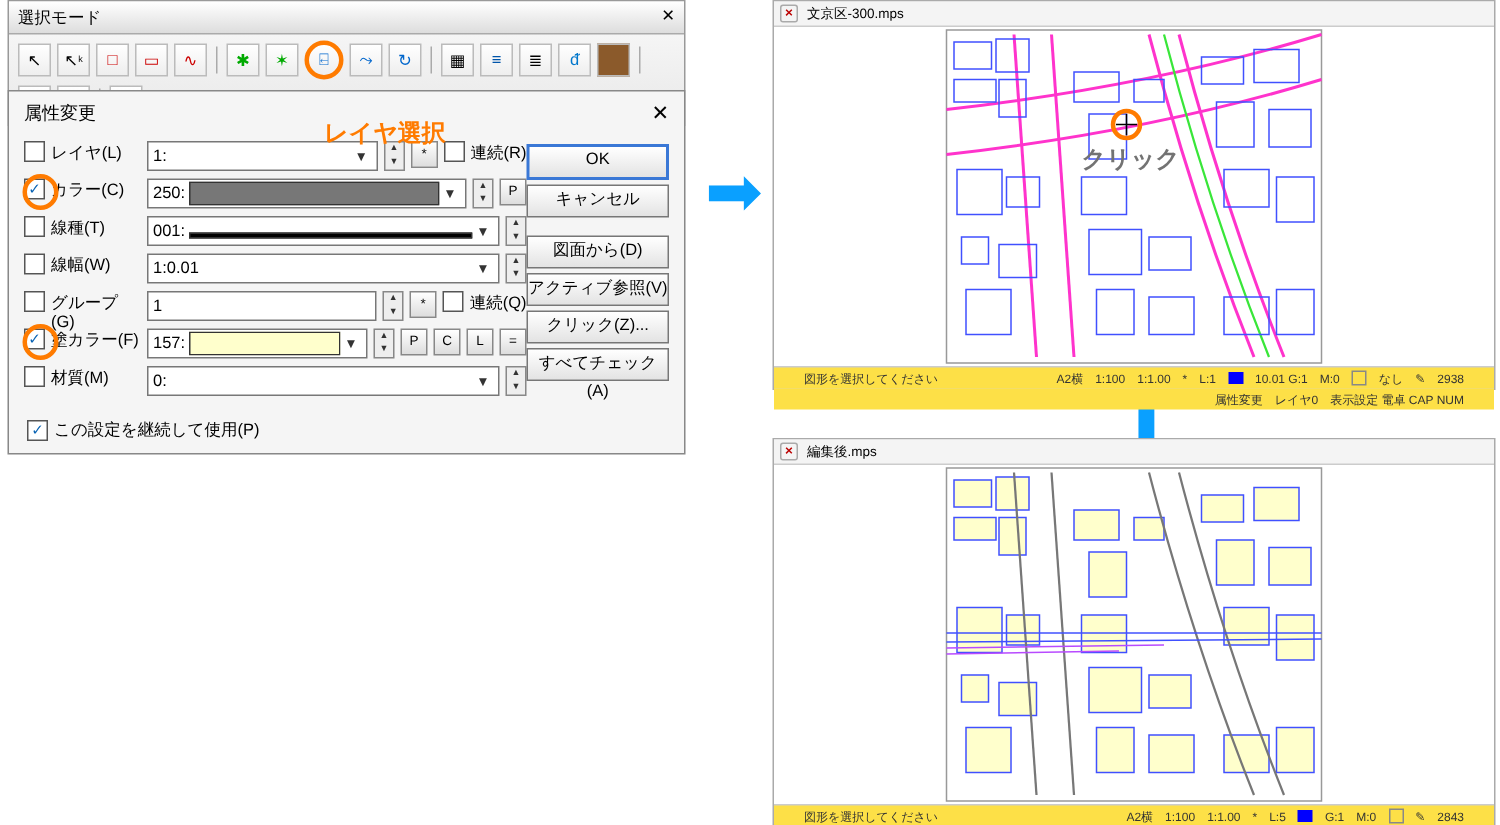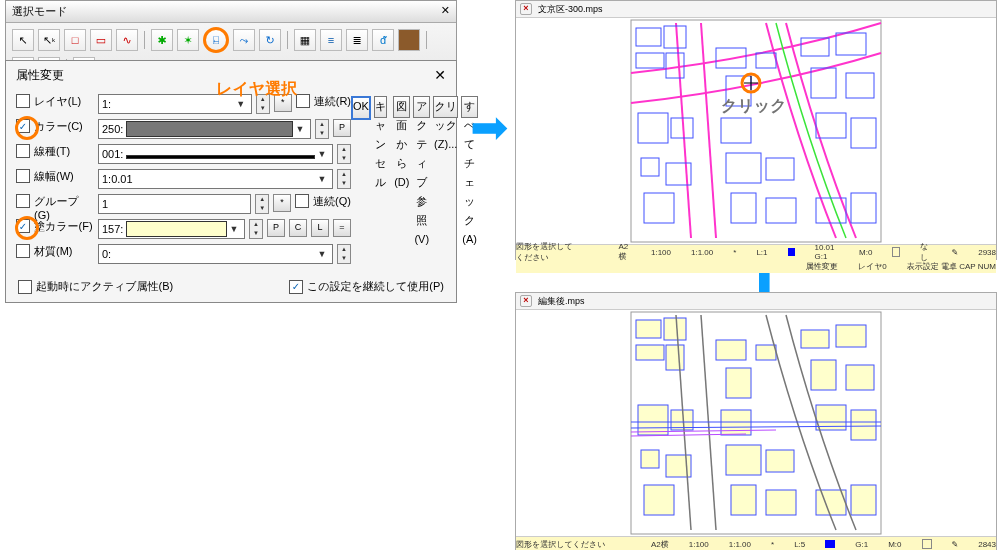--- a/index.html
+++ b/index.html
@@ -8,39 +8,39 @@
 .toolbar-row{display:flex;padding:4px 6px;gap:4px;flex-wrap:wrap;align-items:center}
 .tb-btn{width:20px;height:20px;border:1px solid #bbb;background:linear-gradient(#fff,#eee);display:flex;align-items:center;justify-content:center;font-size:11px;cursor:pointer}
 .tb-sep{width:1px;height:18px;background:#aaa;margin:0 2px}
 .highlight-circle{border:3px solid #ff7b00;border-radius:50%;position:relative}
 .dialog{position:absolute;left:5px;top:60px;width:450px;border:1px solid #888;background:#f5f5f5;padding-bottom:8px}
 .dialog-title{display:flex;justify-content:space-between;padding:6px 10px;font-size:12px}
 .dlg-close{font-size:14px;cursor:pointer}
 .dlg-subtitle{position:absolute;left:210px;top:18px;color:#ff7b00;font-size:16px;font-weight:bold}
 .dlg-body{display:flex;padding:4px 10px}
 .left-col{flex:1}
-.right-col{width:95px;display:flex;flex-direction:row;gap:3px;padding-top:2px}
+.right-col{width:95px;display:flex;flex-direction:column;gap:3px;padding-top:2px}
 .row{display:flex;align-items:flex-start;gap:4px;margin-bottom:3px;height:22px}
 .chk{width:12px;height:12px;border:1px solid #555;background:#fff;display:flex;align-items:center;justify-content:center;font-size:10px;color:#0a64b4}
 .lbl{width:60px}
 .sel{flex:1;height:18px;border:1px solid #777;background:#fff;display:flex;align-items:center;justify-content:space-between;padding:0 3px;min-width:0}
 .sel-dd{width:14px;text-align:center;color:#333;font-size:9px}
 .spin{width:12px;height:18px;display:flex;flex-direction:column;border:1px solid #888;background:#eee}
 .spin div{flex:1;font-size:6px;text-align:center;line-height:8px;color:#333}
 .mini-btn{width:16px;height:16px;border:1px solid #888;background:linear-gradient(#fff,#ddd);font-size:9px;text-align:center;line-height:15px}
 .dbtn{height:20px;border:1px solid #777;background:linear-gradient(#fff,#e3e3e3);font-size:11px;text-align:center;line-height:19px;cursor:pointer}
 .dbtn.primary{border:2px solid #3a78d6;line-height:17px}
 .swatch{flex:1;height:14px;border:1px solid #333}
 .footer-row{display:flex;justify-content:space-between;padding:6px 12px 0 12px;align-items:center}
 .orange-ring{position:absolute;border:3px solid #ff7b00;border-radius:50%;pointer-events:none}
 .mapwin{position:absolute;border:1px solid #aaa;background:#fff}
 .mapwin .mtitle{height:16px;display:flex;align-items:center;padding:0 4px;font-size:9px;gap:4px;border-bottom:1px solid #ccc;background:#f4f4f4}
 .mtitle .x{margin-right:2px;color:#b00;font-weight:bold;width:10px;height:10px;border:1px solid #aaa;text-align:center;line-height:9px;border-radius:2px}
 .map-canvas{position:relative;overflow:hidden}
-.status{height:14px;border-top:1px solid #ccc;background:#fef9c3;font-size:8px;display:flex;align-items:center;padding:0 0;gap:20px;color:#333}
+.status{height:14px;border-top:1px solid #ccc;background:#fde047;font-size:8px;display:flex;align-items:center;padding:0 20px;gap:8px;color:#333}
 .status .grow{flex:1}
 .arrow{position:absolute;color:#0aa0ff;font-size:46px}
 .click-lbl{position:absolute;color:#737373;font-size:16px;font-weight:bold}
 .sel-text{white-space:nowrap;overflow:hidden;text-overflow:clip;flex:1;display:flex;align-items:center;gap:3px}
 </style>
 </head>
 <body>
 
 <div class="toolbar-win">
   <div class="toolbar-title">
@@ -199,24 +199,20 @@
       <div class="dbtn">キャンセル</div>
       <div style="height:6px"></div>
       <div class="dbtn">図面から(D)</div>
       <div class="dbtn">アクティブ参照(V)</div>
       <div class="dbtn">クリック(Z)...</div>
       <div class="dbtn">すべてチェック(A)</div>
     </div>
   </div>
 
   <div class="footer-row">
-    <span style="display:flex;align-items:center;gap:4px">
-      <span class="chk"></span>
-      <span>起動時にアクティブ属性(B)</span>
-    </span>
     <span style="display:flex;align-items:center;gap:4px">
       <span class="chk">✓</span>
       <span>この設定を継続して使用(P)</span>
     </span>
   </div>
 
   <div class="orange-ring" style="left:9px;top:55px;width:18px;height:18px"></div>
   <div class="orange-ring" style="left:9px;top:155px;width:18px;height:18px"></div>
 </div>
 

